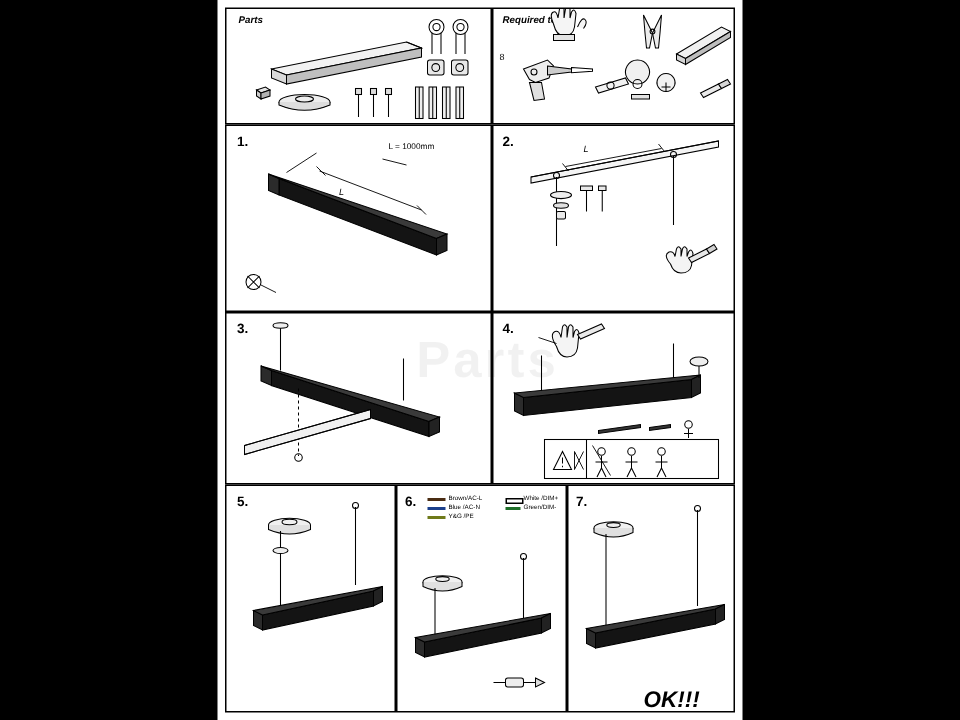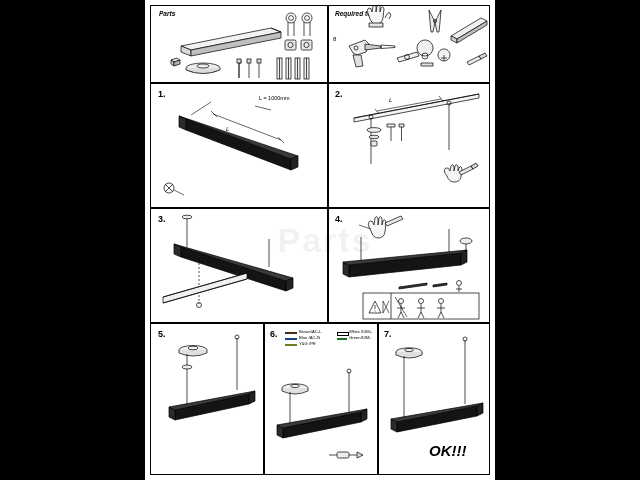--- a/index.html
+++ b/index.html
@@ -408,21 +408,21 @@
             <path d="M84 131 l8 0"></path>
             <path d="M92 128 l6 3 l-6 3 Z" fill="#ddd"></path>
             <path d="M64 131 l8 0"></path>
           </g>
         </g>
       </svg>
     </div>
 
     <div class="cell" style="left:233px; top:323px; width:112px; height:152px;">
       <div class="num" style="left:5px; top:5px;">7.</div>
-      <div class="ok" style="left:50px; top:118px;">OK!!!</div>
+      <div class="ok" style="left:50px; top:134px;">OK!!!</div>
       <svg width="112" height="152" viewBox="0 0 112 152">
         <g fill="none" stroke="#000" stroke-width="0.7">
 
           <ellipse cx="30" cy="28" rx="13" ry="4.2" fill="#f0f0f0"></ellipse>
           <path d="M17 28 L17 31 Q30 37 43 31 L43 28" fill="#e0e0e0"></path>
           <ellipse cx="30" cy="26" rx="4.5" ry="1.6"></ellipse>
 
           <path d="M25 32 L25 94"></path>
           <path d="M86 16 L86 80"></path>
           <circle cx="86" cy="15" r="2"></circle>

